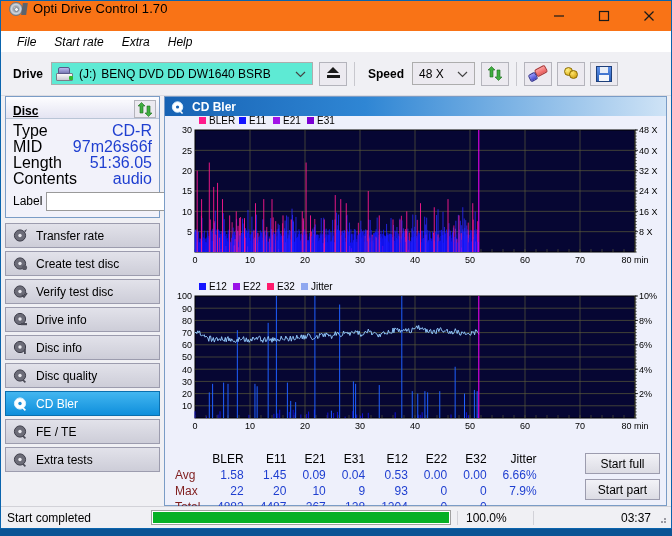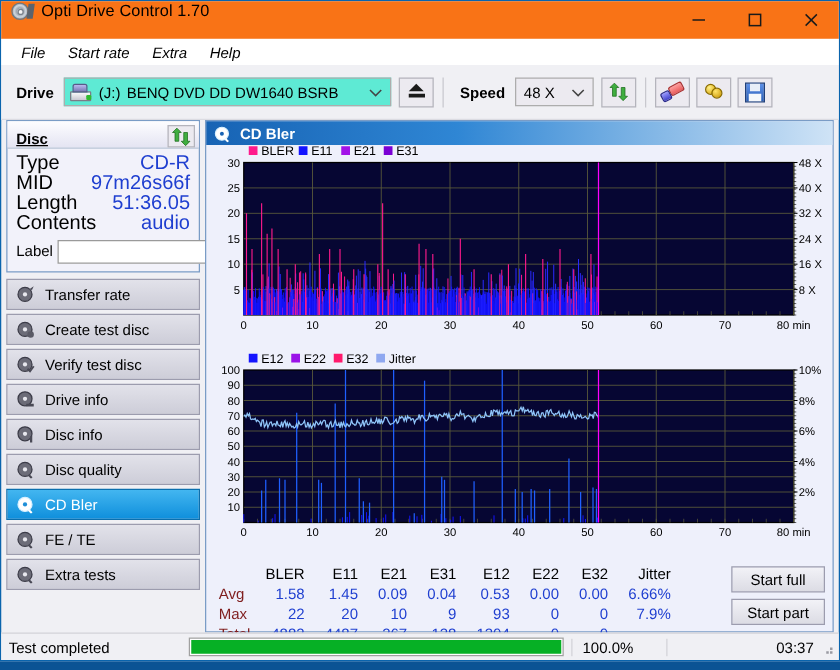--- a/index.html
+++ b/index.html
@@ -1554,21 +1554,21 @@
         </table>
         <div class="startbtns">
           <div class="start-btn">Start full</div>
           <div class="start-btn">Start part</div>
         </div>
       </div>
     </div>
   </div>
 
   <div class="statusbar">
-    <div class="sb-text">Test completed</div>
+    <div class="sb-text">Start completed</div>
     <div class="sb-progress">
       <div class="sb-fill" id="sb-fill" style="width: calc(100% - 2px);"></div>
     </div>
     <div class="sb-pct">100.0%</div>
     <div class="sb-time">03:37</div>
     <svg class="grip" viewBox="0 0 10 10">
       <g fill="#9a9aa2">
           <rect x="7" y="7" width="2" height="2"></rect>
           <rect x="4" y="7" width="2" height="2"></rect>
           <rect x="7" y="4" width="2" height="2"></rect>

